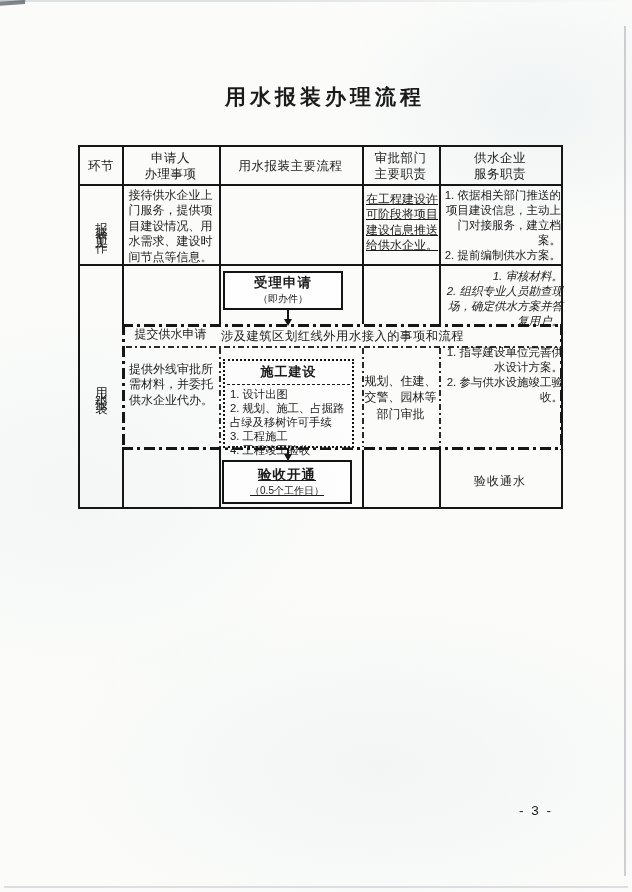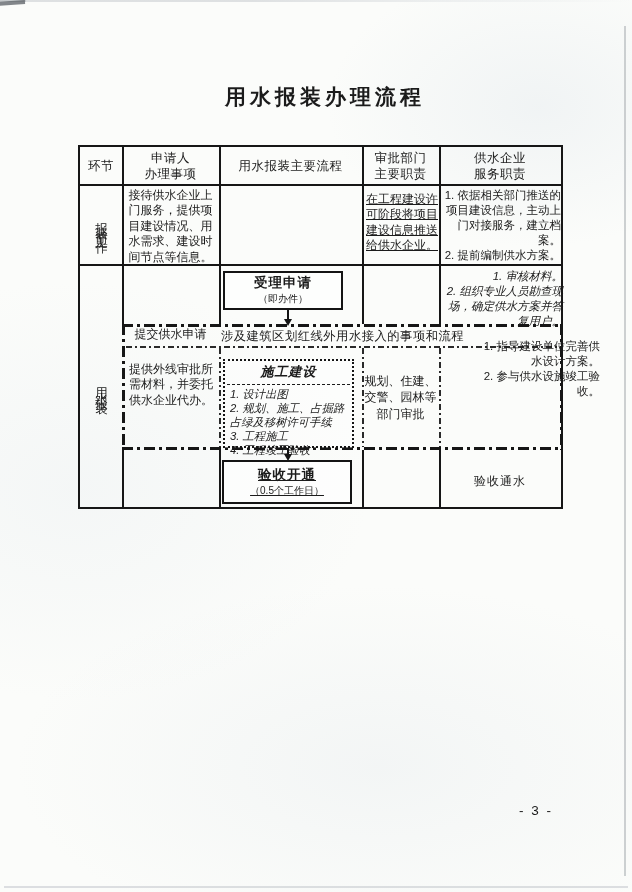--- a/index.html
+++ b/index.html
@@ -27,21 +27,21 @@
   .cell{position:absolute;display:flex;align-items:center;justify-content:center;text-align:center;}
   .pre{white-space:pre-line;}
   .hdr{font-size:12.5px;line-height:1.28;letter-spacing:.5px;}
   .vtext{writing-mode:vertical-rl;letter-spacing:5px;font-size:12.5px;}
   .body-txt{position:absolute;font-size:12px;line-height:15.4px;text-align:center;}
   .small-txt{position:absolute;font-size:11.5px;line-height:15px;text-align:right;}
   .flowbox{position:absolute;border:2.5px solid #141414;background:rgba(255,255,255,.6);
            display:flex;flex-direction:column;align-items:center;justify-content:center;box-sizing:border-box;}
   .flowbox .bt{font-weight:700;font-size:13.5px;letter-spacing:1px;line-height:16px;}
   .flowbox .bs{font-size:10px;line-height:14px;margin-top:1px;}
-  .dotbox{position:absolute;border:2px dotted #141414;box-sizing:border-box;background:rgba(255,255,255,.4);font-style:italic;}
+  .dotbox{position:absolute;border:2px dotted #141414;box-sizing:border-box;background:rgba(255,255,255,.4);}
   .dotbox .ct{font-weight:700;font-size:13px;text-align:center;letter-spacing:1px;
               padding:2px 0 3px 0;border-bottom:1.6px dashed #1b1b1b;margin:0 2px;}
   .dotbox .cl{padding:3px 3px 0 5px;font-size:11.3px;line-height:13.9px;}
   .arrow-stem{position:absolute;width:2.5px;background:#141414;}
   .arrow-head{position:absolute;width:0;height:0;border-left:4.5px solid transparent;
               border-right:4.5px solid transparent;border-top:7px solid #141414;}
   .pagenum{position:absolute;left:500px;top:803px;width:72px;text-align:center;
            font-size:13.5px;letter-spacing:2px;}
   .edge-top{position:absolute;left:0;top:0;width:100%;height:2px;
             background:linear-gradient(90deg,#9aa0a6 0 26px,#c6cace 26px 40%,#e2e5e7 70%,rgba(230,233,235,0));opacity:.55;}
@@ -126,21 +126,21 @@
         <div>2. 规划、施工、占掘路占绿及移树许可手续</div>
         <div>3. 工程施工</div>
         <div>4. 工程竣工验收</div>
       </div>
     </div>
 
     <div class="cell pre" style="left:284px;top:201px;width:73px;height:99px;font-size:12px;line-height:16.5px;">规划、住建、
 交警、园林等
 部门审批</div>
 
-    <div class="small-txt pre" style="left:362px;top:192px;width:121px;margin-left:37px;">1. 指导建设单位完善供水设计方案。
+    <div class="small-txt pre" style="left:362px;top:198px;width:121px;">1. 指导建设单位完善供水设计方案。
 2. 参与供水设施竣工验收。</div>
 
     <div class="arrow-stem" style="left:206.5px;top:301px;height:7px;"></div>
     <div class="arrow-head" style="left:203.5px;top:307px;"></div>
 
     <div class="flowbox" style="left:142px;top:313px;width:130px;height:44px;text-decoration:underline;">
       <div class="bt">验收开通</div>
       <div class="bs">（0.5个工作日）</div>
     </div>
 

